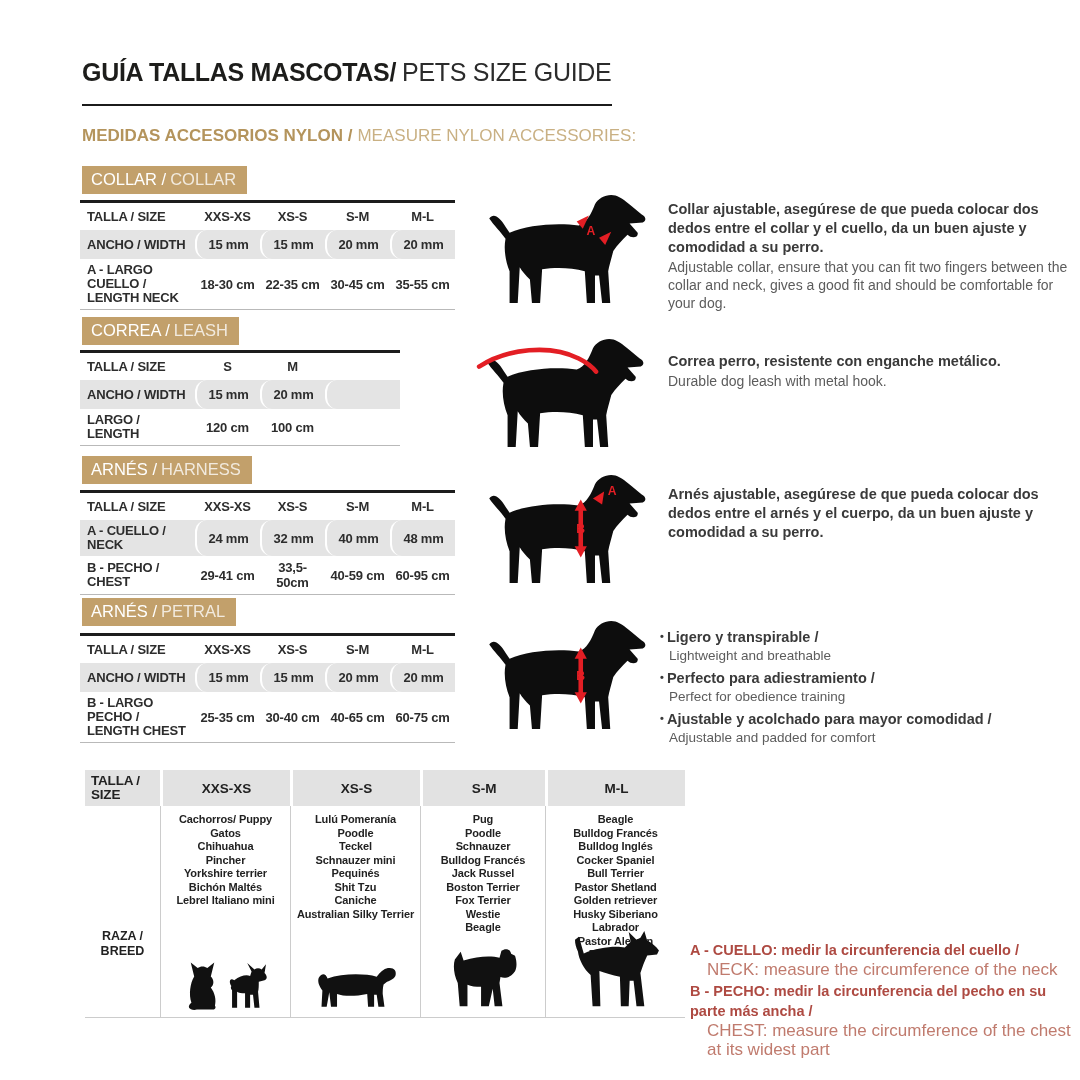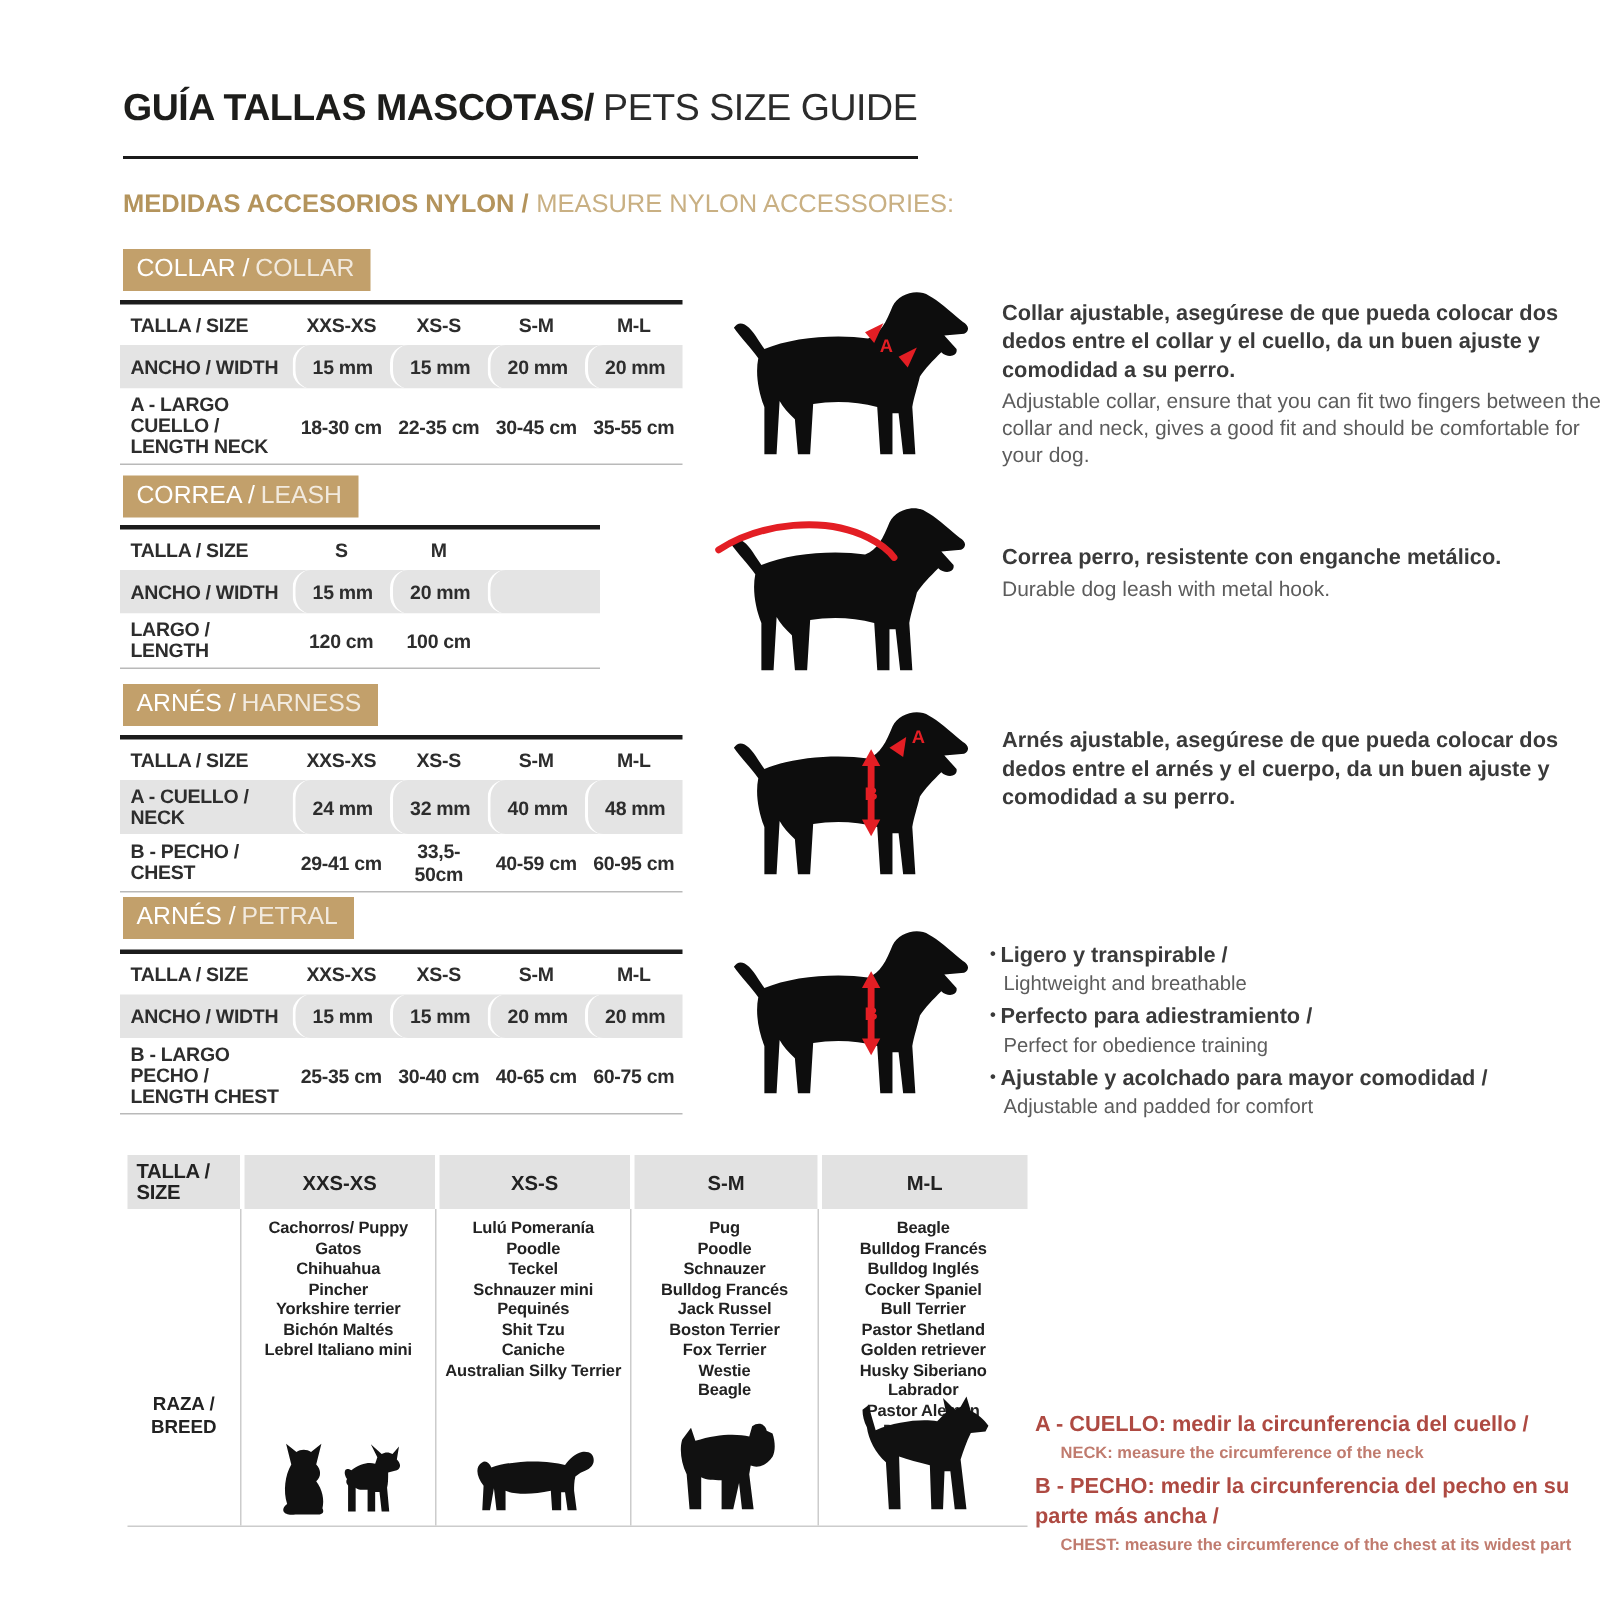--- a/index.html
+++ b/index.html
@@ -64,21 +64,21 @@
   .breeds { font-weight:bold; font-size:11px; line-height:13.5px; text-align:center; letter-spacing:-0.1px; }
   .raza-cell { display:flex; flex-direction:column; justify-content:flex-end; padding-bottom:58px; }
   .raza { font-weight:bold; font-size:12.5px; line-height:15px; text-align:center; }
   .sil { position:absolute; bottom:5px; left:50%; transform:translateX(-50%); display:flex; align-items:flex-end; gap:5px; }
   .sil svg { display:block; }
   .animal { fill:#111; }
 
   
   .notes { position:absolute; left:690px; top:940px; width:390px; }
   .notes .nes { font-weight:bold; font-size:14.5px; line-height:20px; color:#ae4a42; }
-  .notes .nen { font-weight:700; font-size:11px; line-height:19px; color:#c07b6e; padding-left:17px; margin-bottom:2px; }
+  .notes .nen { font-weight:400; font-size:17px; line-height:19px; color:#c07b6e; padding-left:17px; margin-bottom:2px; }
 </style>
 </head>
 <body>
 
 <div id="page">
 
   <div class="title-wrap">
     <span class="title-es">GUÍA TALLAS MASCOTAS/</span><span class="title-en">PETS SIZE GUIDE</span>
   </div>
   <div class="subtitle">
@@ -146,21 +146,21 @@
       <div class="td">100 cm</div>
       <div class="td"></div>
     </div>
   </div>
 
   <svg class="dogsvg" style="left:476px; top:332px;" width="175" height="122" viewBox="0 0 170 120">
     <path class="dog-body" d="M10,30 C14,24 20,28 26,38 L30,44 C48,36 78,34 98,37 C106,34 110,26 114,16 C118,8 130,4 138,9 C144,12 150,18 160,26 C164,28 165,32 161,34 L148,35 L156,44 C157,49 150,50 146,46 C140,52 136,56 132,62 C130,70 128,76 127,82 L129,113 L121,113 L118,86 L114,86 L114,113 L106,113 L104,82 C90,78 74,78 62,80 L60,113 L52,113 L50,90 C46,86 42,82 40,78 L38,113 L30,113 L30,82 C26,72 24,60 26,50 C22,44 14,36 10,30 Z"></path>
     <path class="redline" stroke-width="4.5" d="M2,34 C30,16 72,12 100,26 C110,31 114,35 117,39"></path>
   </svg>
 
-  <div class="desc" style="top:363px;">
+  <div class="desc" style="top:352px;">
     <div class="es">Correa perro, resistente con enganche metálico.</div>
     <div class="en">Durable dog leash with metal hook.</div>
   </div>
 
   <div class="badge" style="top:456px;">
     <span class="es">ARNÉS /</span><span class="en">HARNESS</span>
   </div>
   <div class="size-table" style="top:490px;">
     <div class="tr head cols5">
       <div class="td label">TALLA / SIZE</div>

